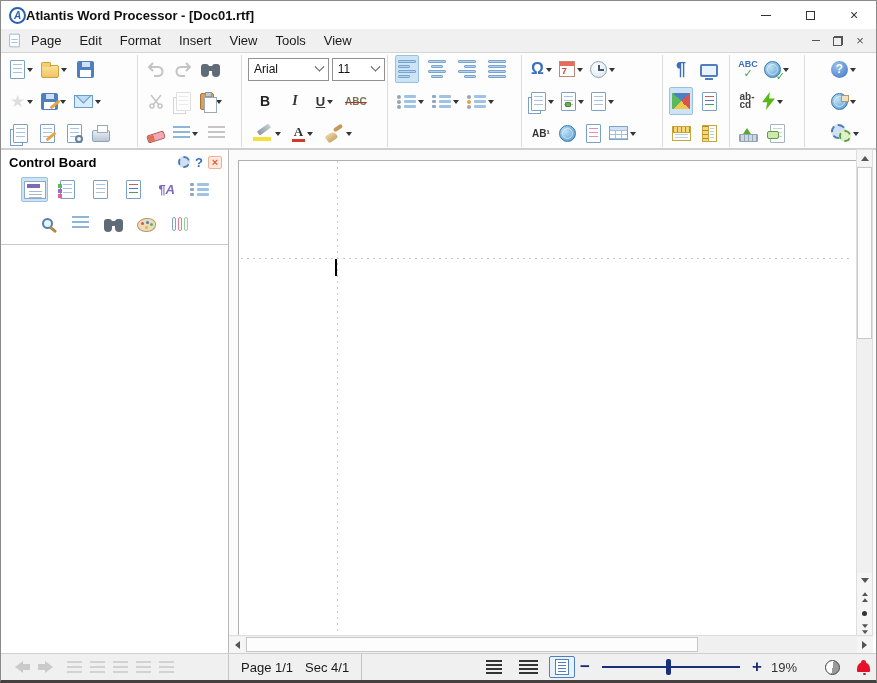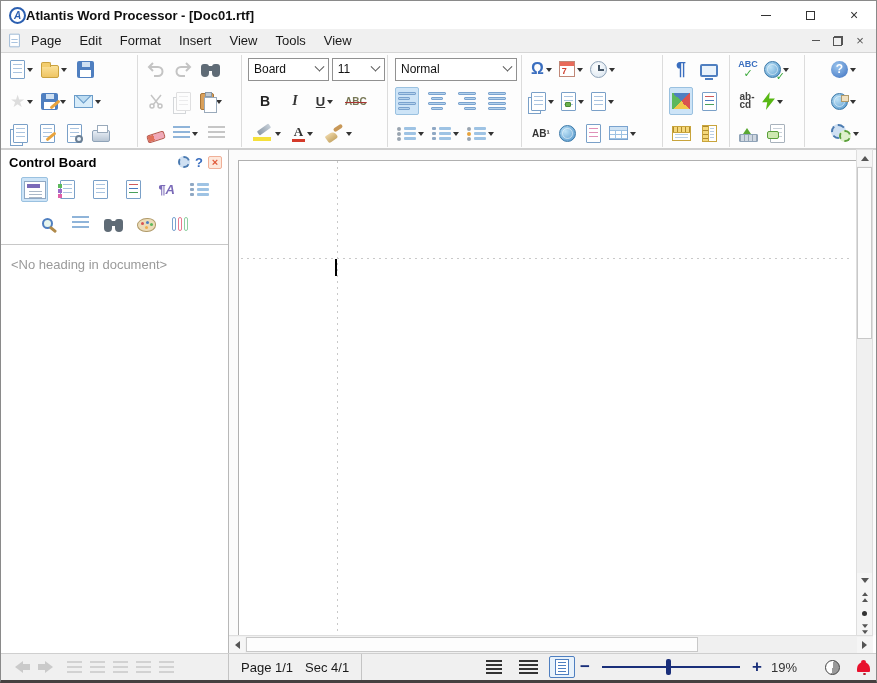--- a/index.html
+++ b/index.html
@@ -365,21 +365,21 @@
           </div>
         <div class="tb-btn">
             <span class="bars bgray"></span>
           </div>
       </div>
     </div>
 
     <div class="tb-group" style="left:242px;width:142px">
       <div class="tb-row">
         <div class="combo" style="width:92px">
-            <span>Board</span>
+            <span>Arial</span>
             <span class="chev"></span>
           </div>
         <div class="combo" style="width:60px">
             <span>11</span>
             <span class="chev"></span>
           </div>
       </div>
       <div class="tb-row" style="gap:6px;padding-left:10px">
         <div class="tb-btn">
             <span class="txt-b">B</span>
@@ -408,26 +408,20 @@
             <span class="dd"></span>
           </div>
         <div class="tb-btn">
             <span class="brush"></span>
             <span class="dd"></span>
           </div>
       </div>
     </div>
 
     <div class="tb-group" style="left:389px;width:129px">
-      <div class="tb-row">
-        <div class="combo" style="width:122px">
-            <span>Normal</span>
-            <span class="chev"></span>
-          </div>
-      </div>
       <div class="tb-row" style="gap:6px">
         <div class="tb-btn sel">
             <span class="al al-left">
               <i></i>
               <i></i>
               <i></i>
               <i></i>
             </span>
           </div>
         <div class="tb-btn">
@@ -671,21 +665,20 @@
         </div>
       <div class="cb-btn">
           <span class="clips">
             <i></i>
             <i></i>
             <i></i>
           </span>
         </div>
     </div>
     <div class="cb-div"></div>
-    <div class="cb-empty">&lt;No heading in document&gt;</div>
   </div>
 
   <div class="docview">
     <div class="page">
       <div class="guide-v"></div>
       <div class="guide-h"></div>
       <div class="caret"></div>
     </div>
   </div>
 

